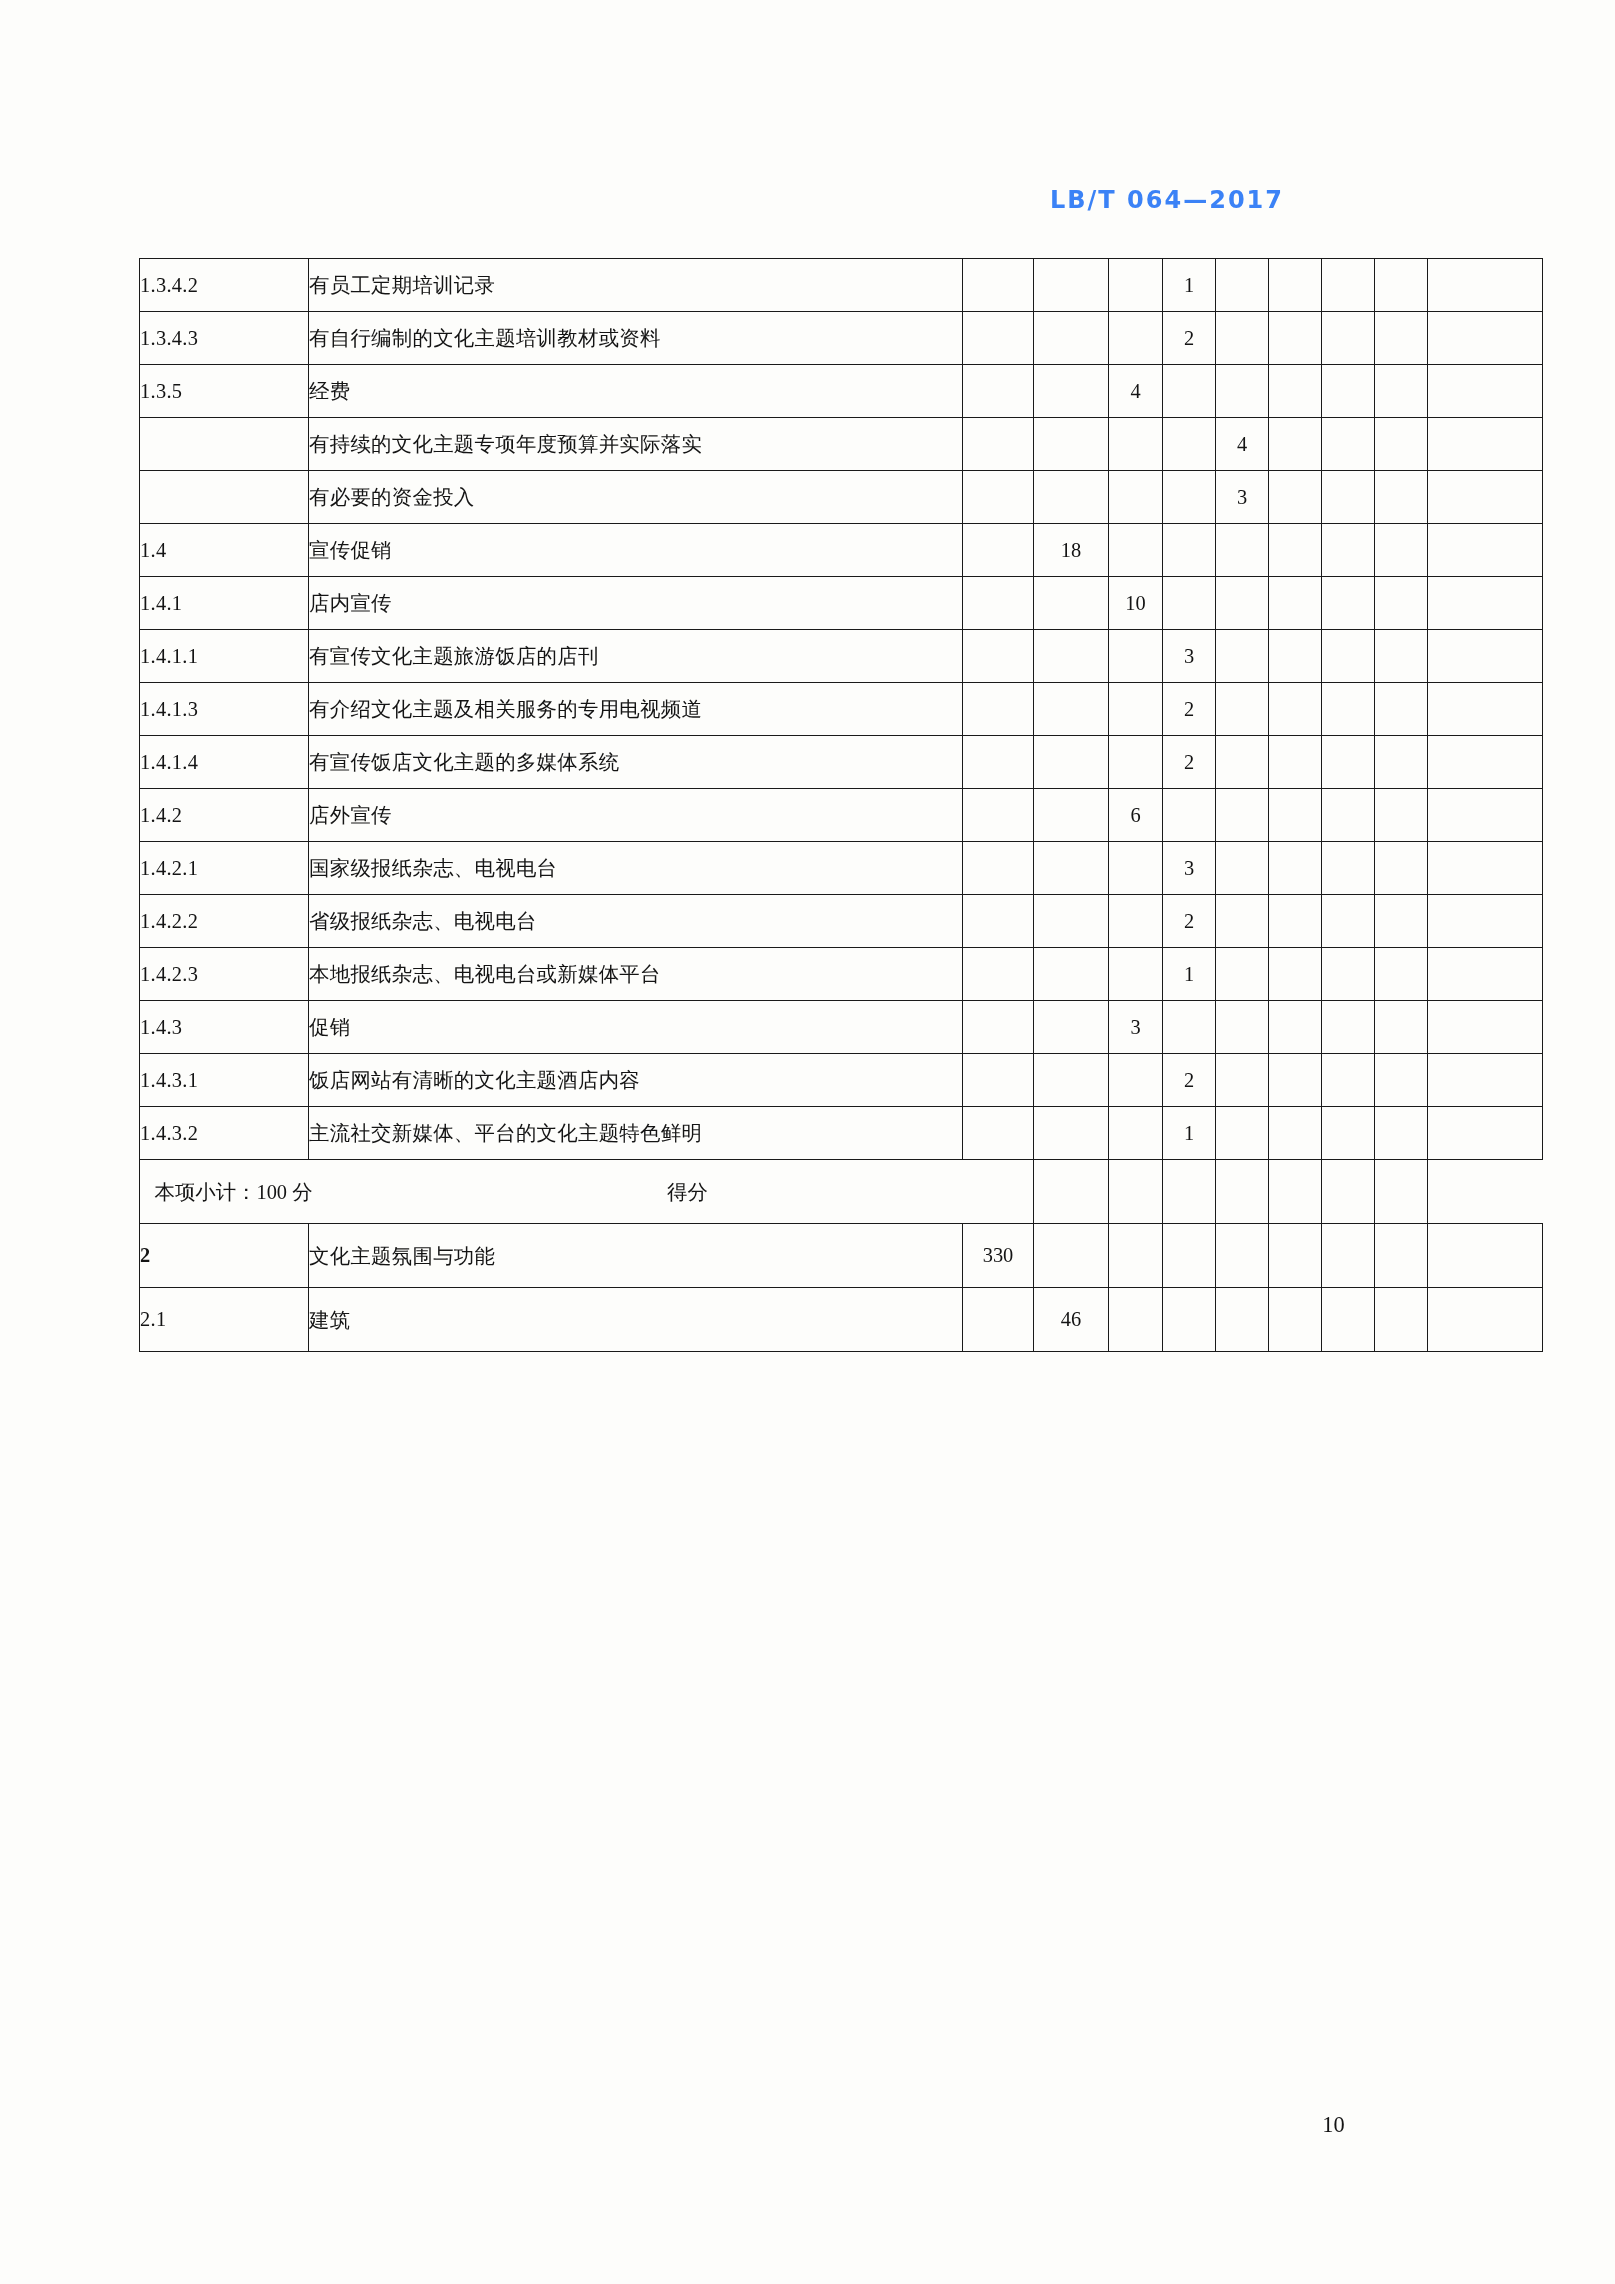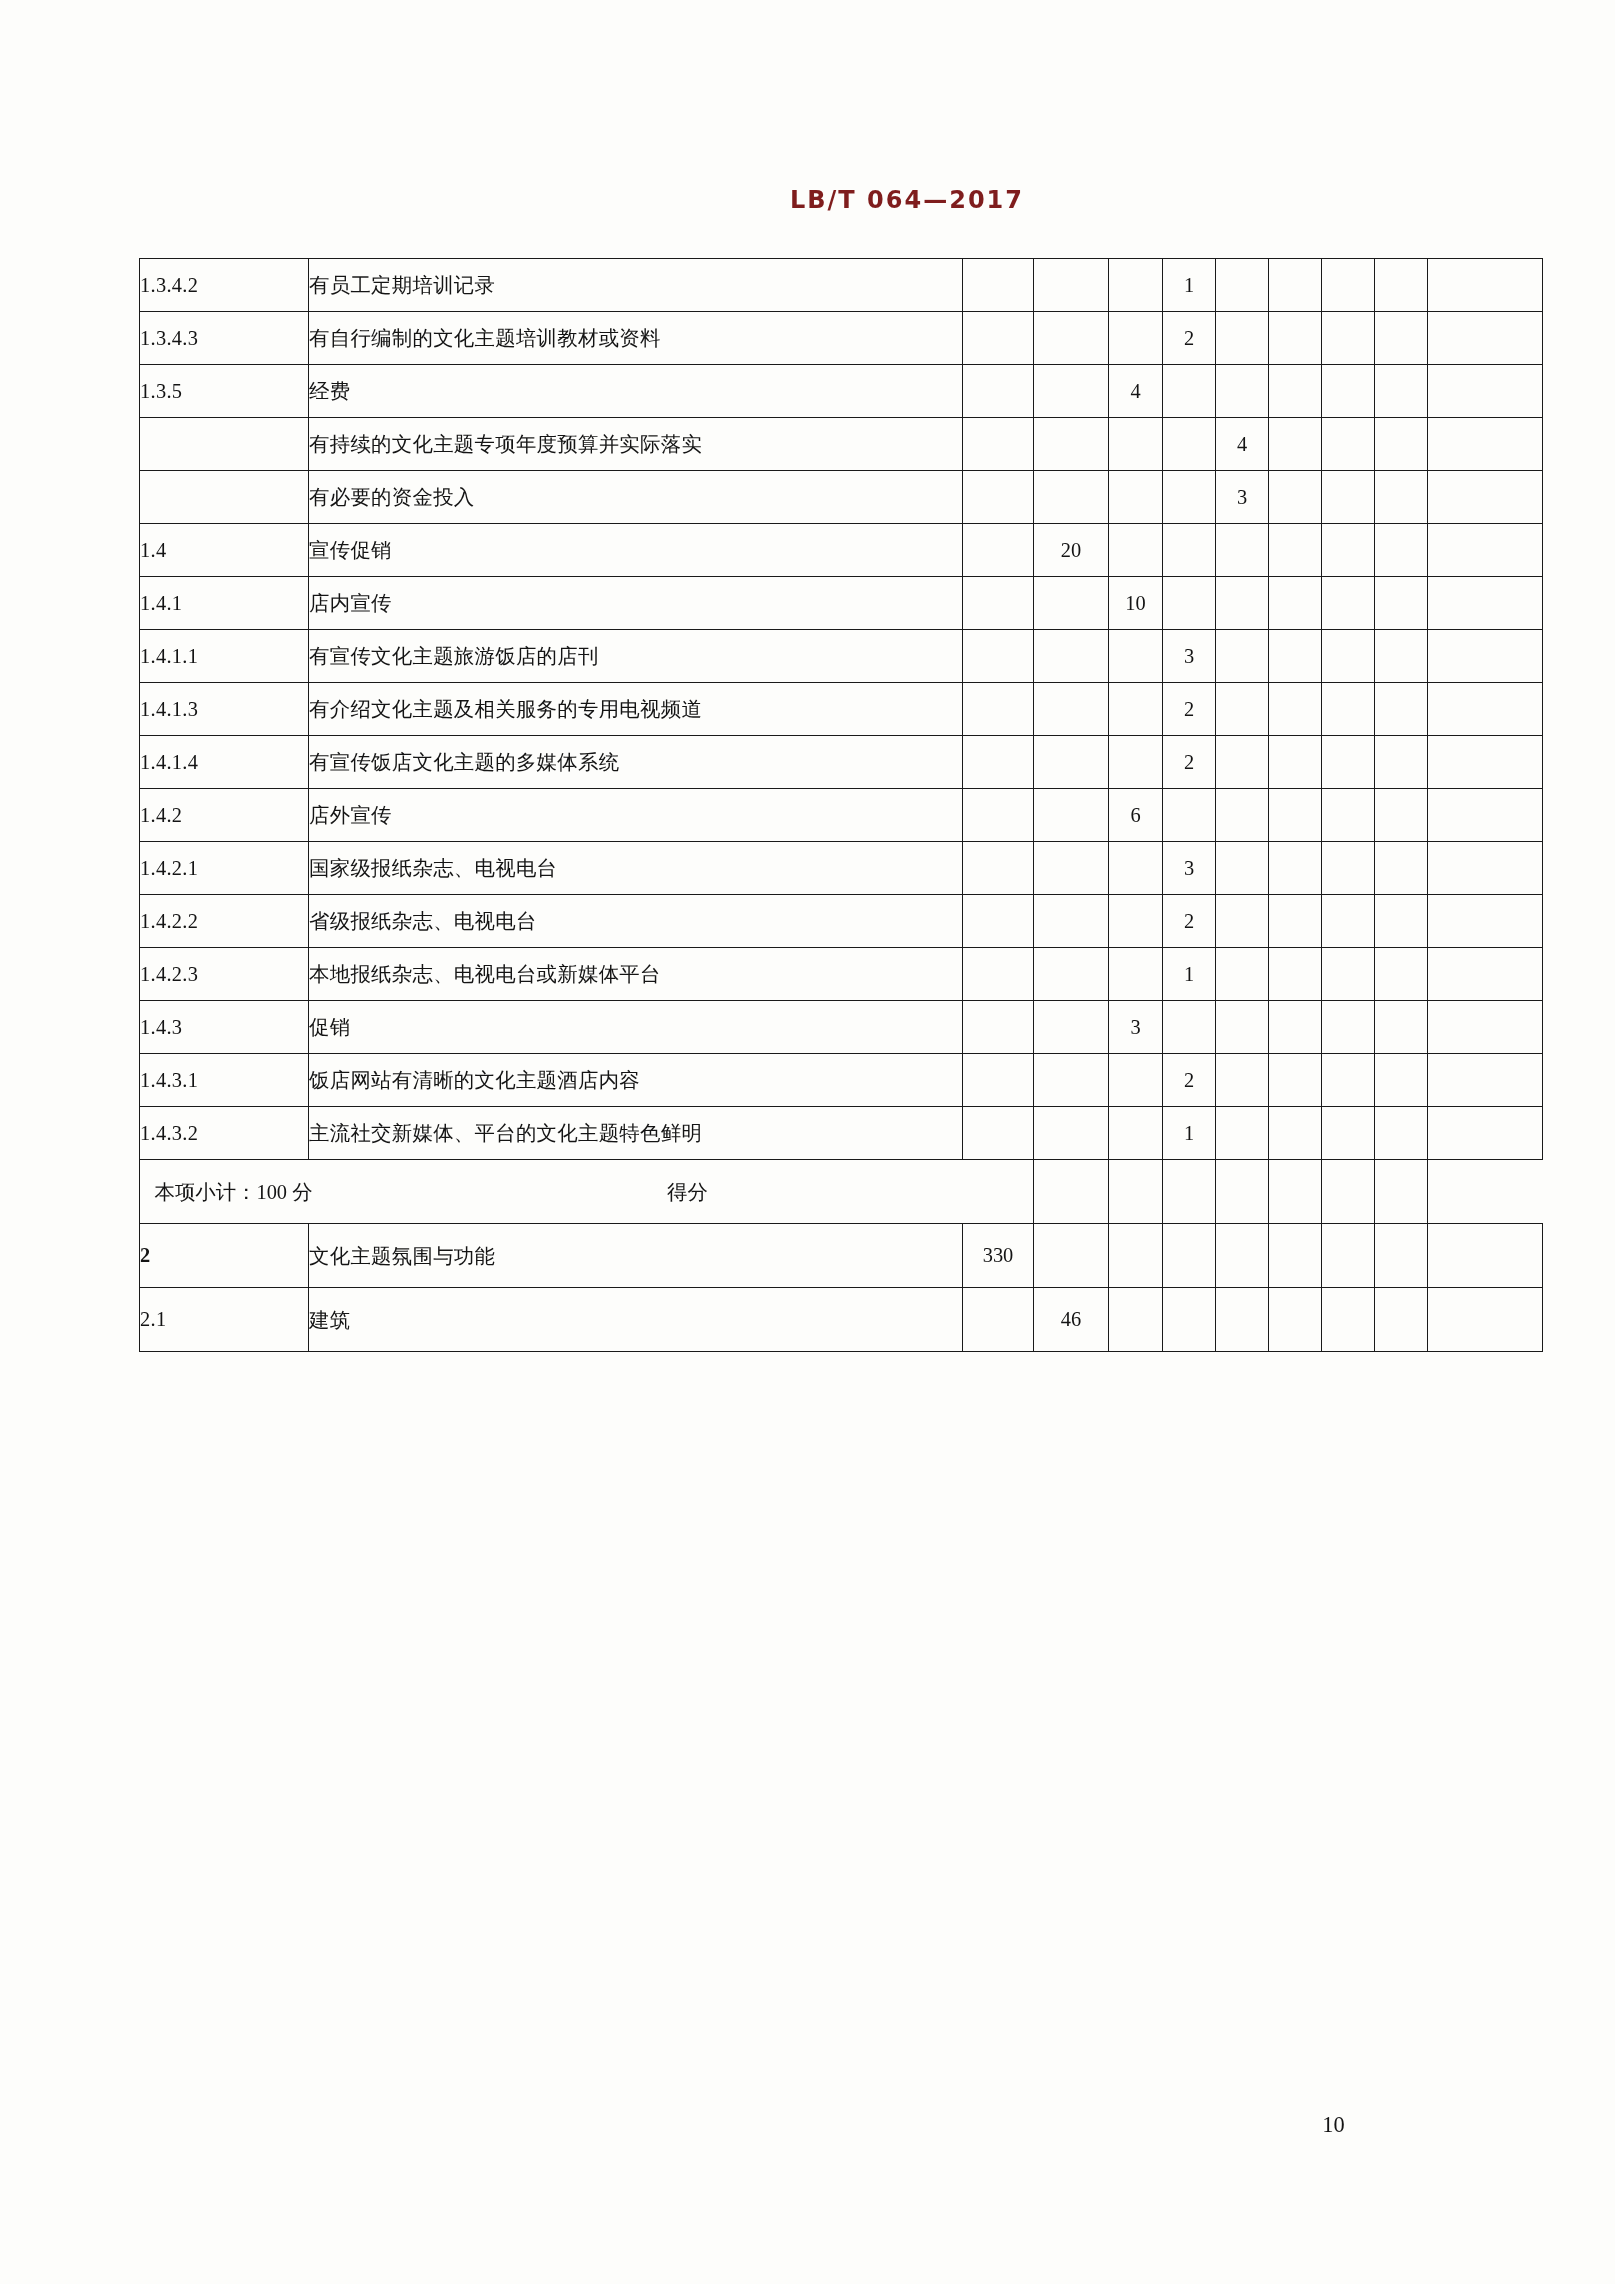--- a/index.html
+++ b/index.html
@@ -23,26 +23,26 @@
     width: 1616px; height: 2284px;
     background: #fdfdfb;
   }
 
   
   .std-header {
     position: absolute;
     left: 790px;
     top: 186px;
     width: 754px;
-    text-align: left;
+    text-align: center;
     font-family: "DejaVu Sans", "Liberation Sans", sans-serif;
     font-size: 24px;
     font-weight: 700;
     letter-spacing: 2px;
-    color: #7f1d1d;
+    color: #3b82f6;
   }
 
   
   .page-number {
     position: absolute;
     left: 1251px;
     top: 2112px;
     width: 165px;
     text-align: center;
     font-family: "Liberation Serif", "DejaVu Serif", serif;
@@ -222,21 +222,21 @@
             <td class="cell-num">3</td>
             <td class="cell-num"></td>
             <td class="cell-num"></td>
             <td class="cell-num"></td>
             <td class="cell-num"></td>
           </tr>
           <tr class="r-std">
             <td class="cell-code">1.4</td>
             <td class="cell-item">宣传促销</td>
             <td class="cell-num"></td>
-            <td class="cell-num">20</td>
+            <td class="cell-num">18</td>
             <td class="cell-num"></td>
             <td class="cell-num"></td>
             <td class="cell-num"></td>
             <td class="cell-num"></td>
             <td class="cell-num"></td>
             <td class="cell-num"></td>
             <td class="cell-num"></td>
           </tr>
           <tr class="r-std">
             <td class="cell-code">1.4.1</td>

